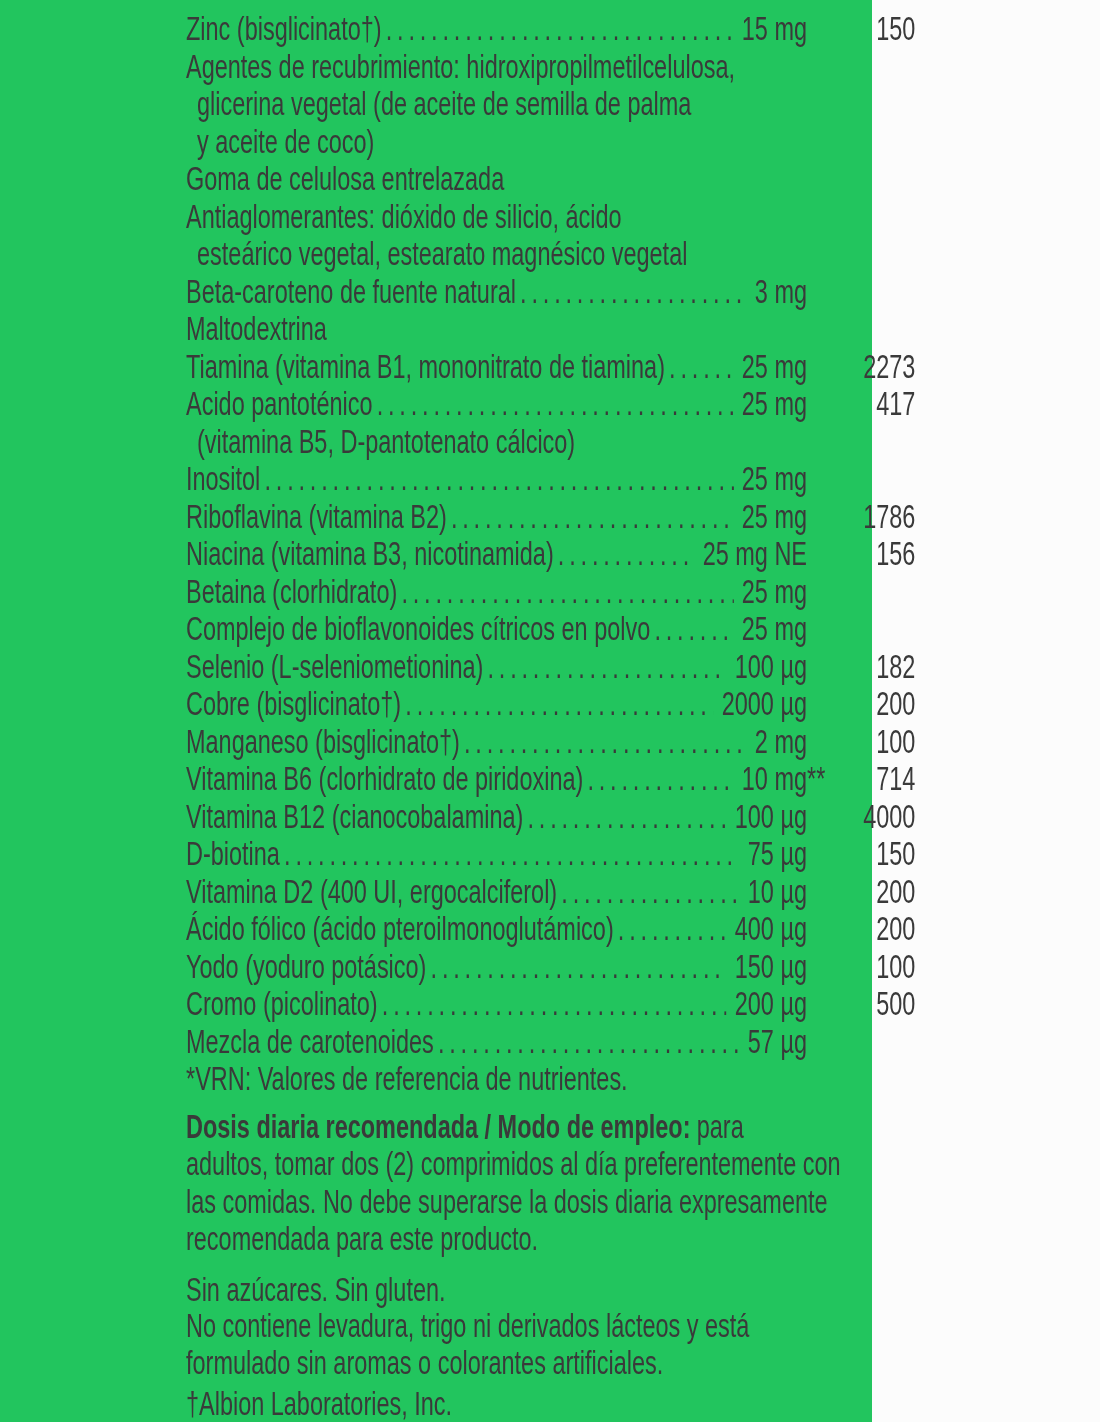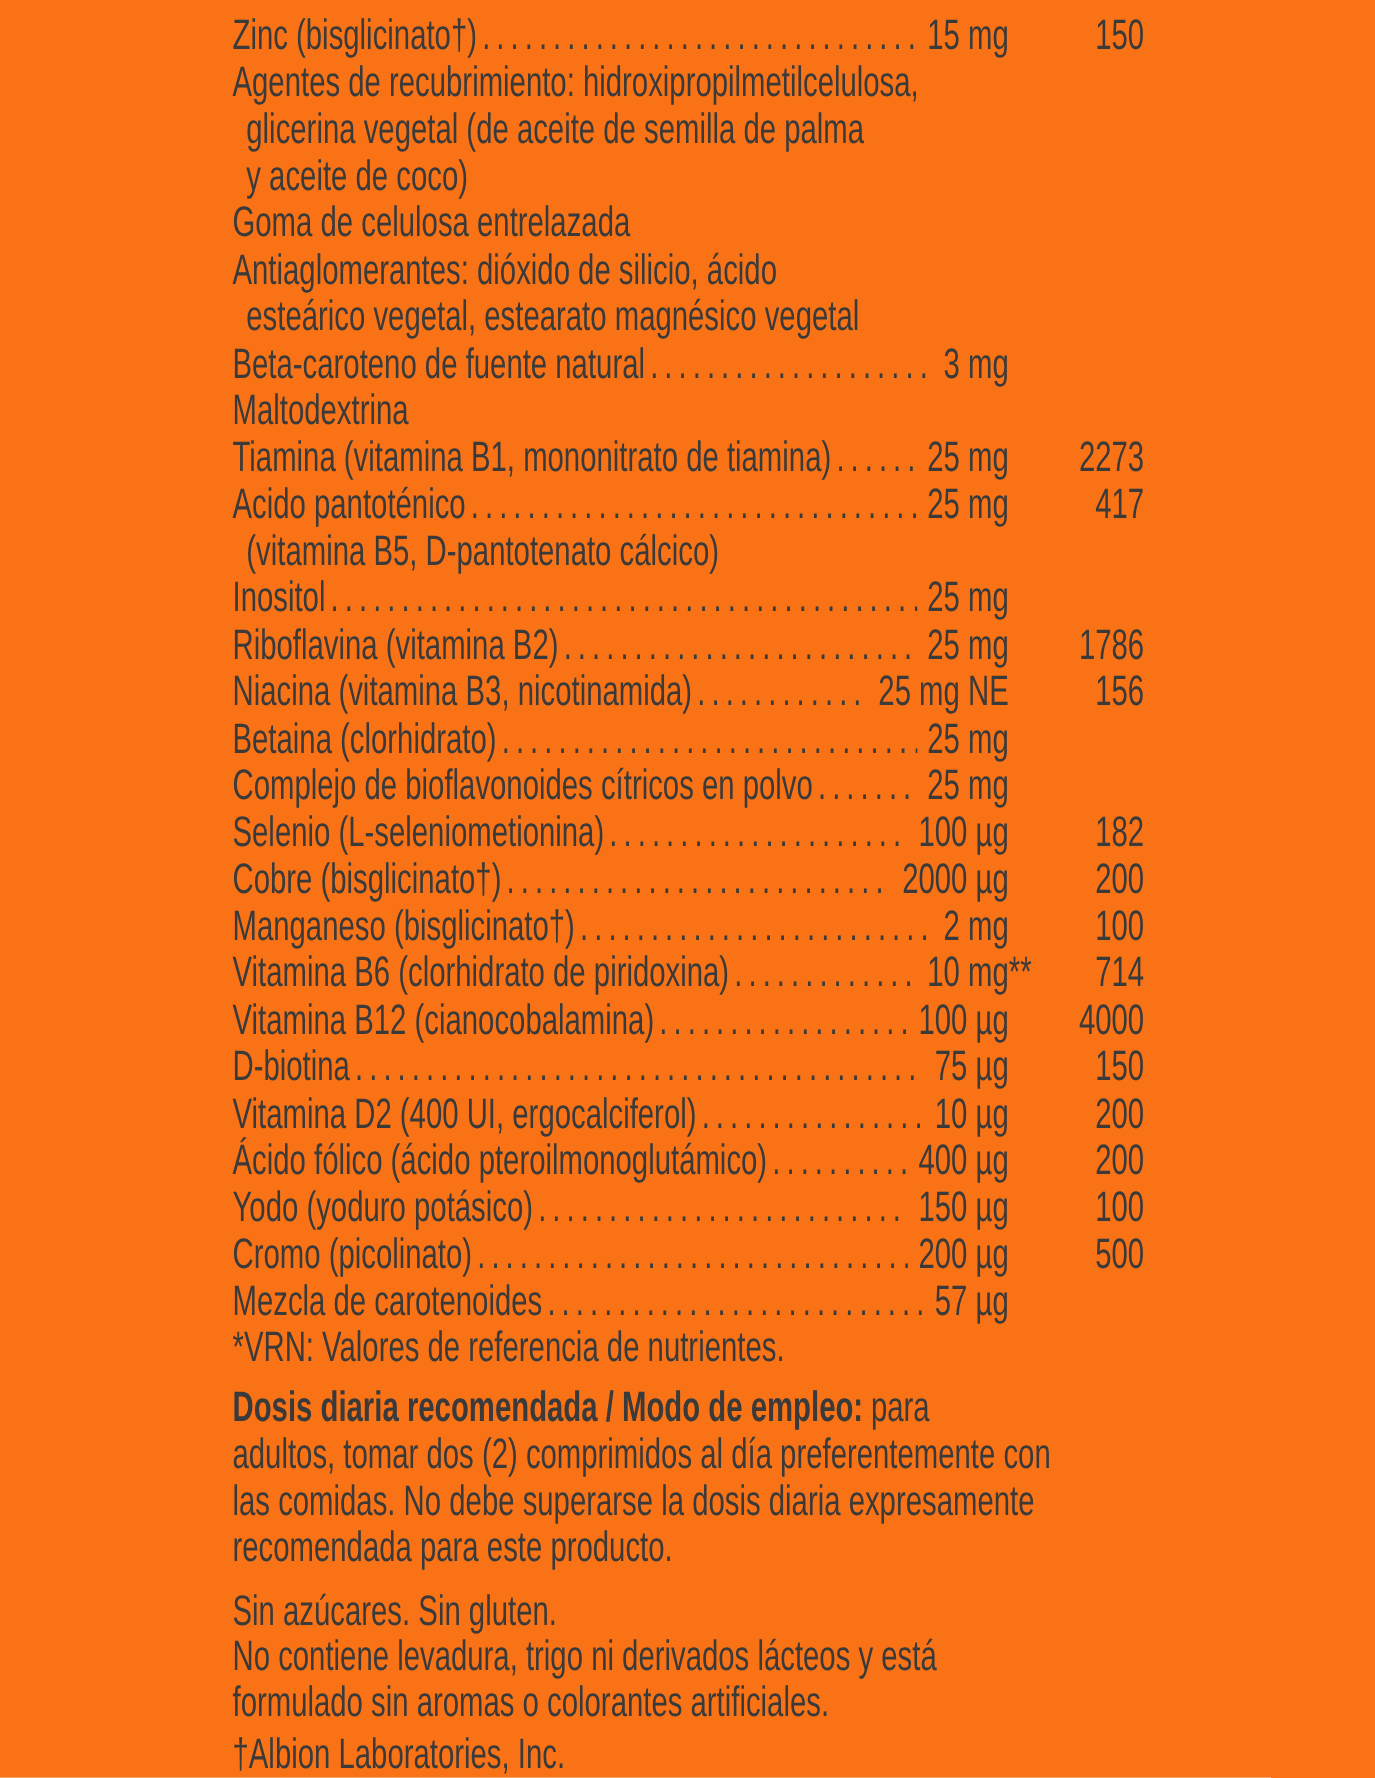--- a/index.html
+++ b/index.html
@@ -4,22 +4,22 @@
 <style>
   html, body { margin: 0; padding: 0; }
   body {
     width: 1100px; height: 1422px;
     background: #fcfcfc;
     overflow: hidden;
     font-family: "Liberation Sans", sans-serif;
   }
   .sheet {
     position: relative;
-    width: 1100px; height: 1422px;
-    background: #f97316;
+    width: 872px; height: 1422px;
+    background: #22c55e;
     color: #3a3a3a;
   }
   
   .content {
     position: absolute;
     left: 186px; top: 10px;
     width: 1057px;
     transform: scaleX(0.69);
     transform-origin: 0 0;
     font-size: 34px;

